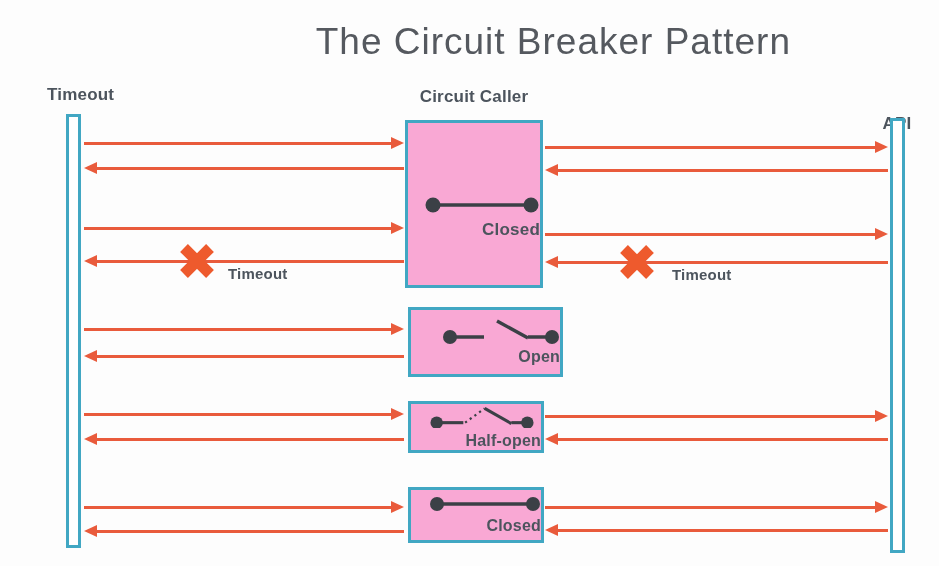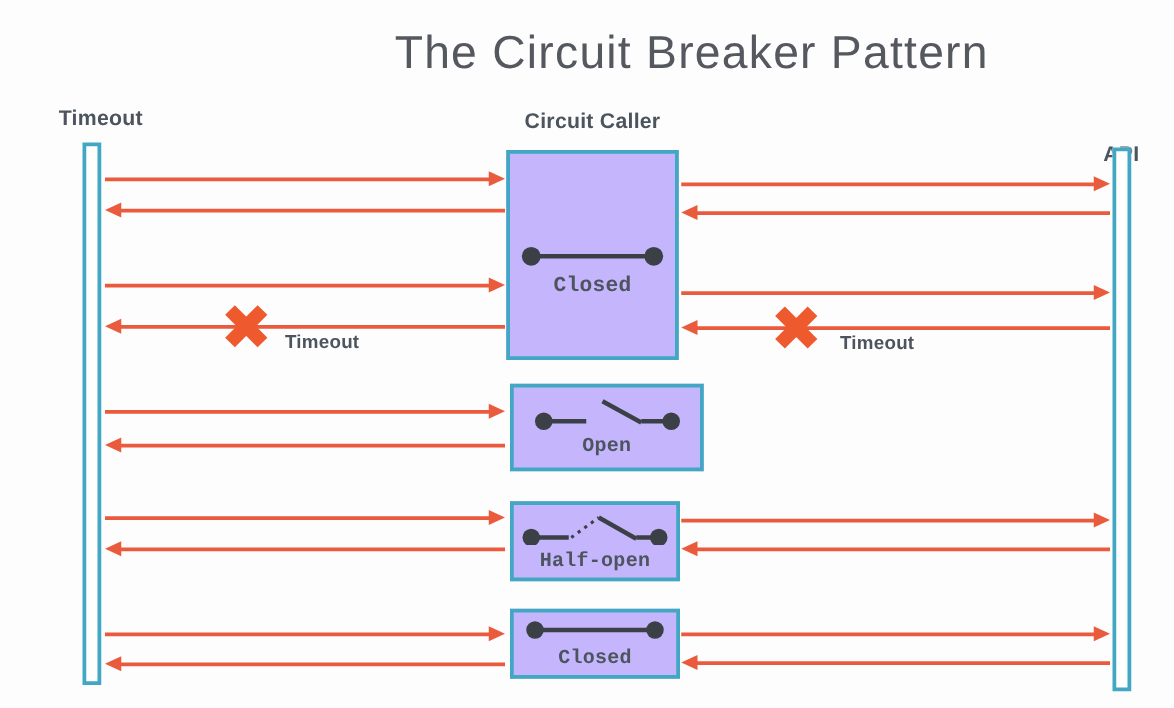--- a/index.html
+++ b/index.html
@@ -13,25 +13,25 @@
   .lane-label{position:absolute;font-weight:700;font-size:17px;color:#4c545d;letter-spacing:.2px;}
   .lbl-caller{left:47px;top:85px;}
   .lbl-breaker{left:405px;top:87px;width:138px;text-align:center;}
   .lbl-api{left:860px;top:90px;width:74px;text-align:center;margin-top:24px;}
 
   .lifeline{position:absolute;width:15px;background:#ffffff;border:3px solid var(--teal);
             box-sizing:border-box;}
   .line-caller{left:66px;top:114px;height:434px;}
   .line-api{left:890px;top:118px;height:435px;}
 
-  .state-box{position:absolute;background:#c4b5fd;border:3px solid var(--teal);
-             box-sizing:border-box;display:flex;flex-direction:column;align-items:center;font-family:Liberation Mono, monospace;}
+  .state-box{position:absolute;background:#f9a8d4;border:3px solid var(--teal);
+             box-sizing:border-box;display:flex;flex-direction:column;align-items:flex-end;}
   .box-closed-1{left:405px;top:120px;width:138px;height:168px;padding-top:73px;}
   .box-open{left:408px;top:307px;width:155px;height:70px;justify-content:center;}
-  .box-half{left:408px;top:401px;width:136px;height:64px;justify-content:center;}
+  .box-half{left:408px;top:401px;width:136px;height:52px;justify-content:center;}
   .box-closed-2{left:408px;top:487px;width:136px;height:56px;justify-content:center;}
   .state-label{font-weight:700;color:#4c545d;font-size:16px;margin-top:4px;letter-spacing:.2px;}
   .box-closed-1 .state-label{font-size:17px;margin-top:6px;}
   .switch-svg{display:block;}
 
   .arrow-line{position:absolute;height:3px;background:var(--orange);}
   .arrow-head{position:absolute;width:0;height:0;border-top:6px solid transparent;
               border-bottom:6px solid transparent;}
   .arrow-head.right{border-left:13px solid var(--orange);}
   .arrow-head.left{border-right:13px solid var(--orange);}

